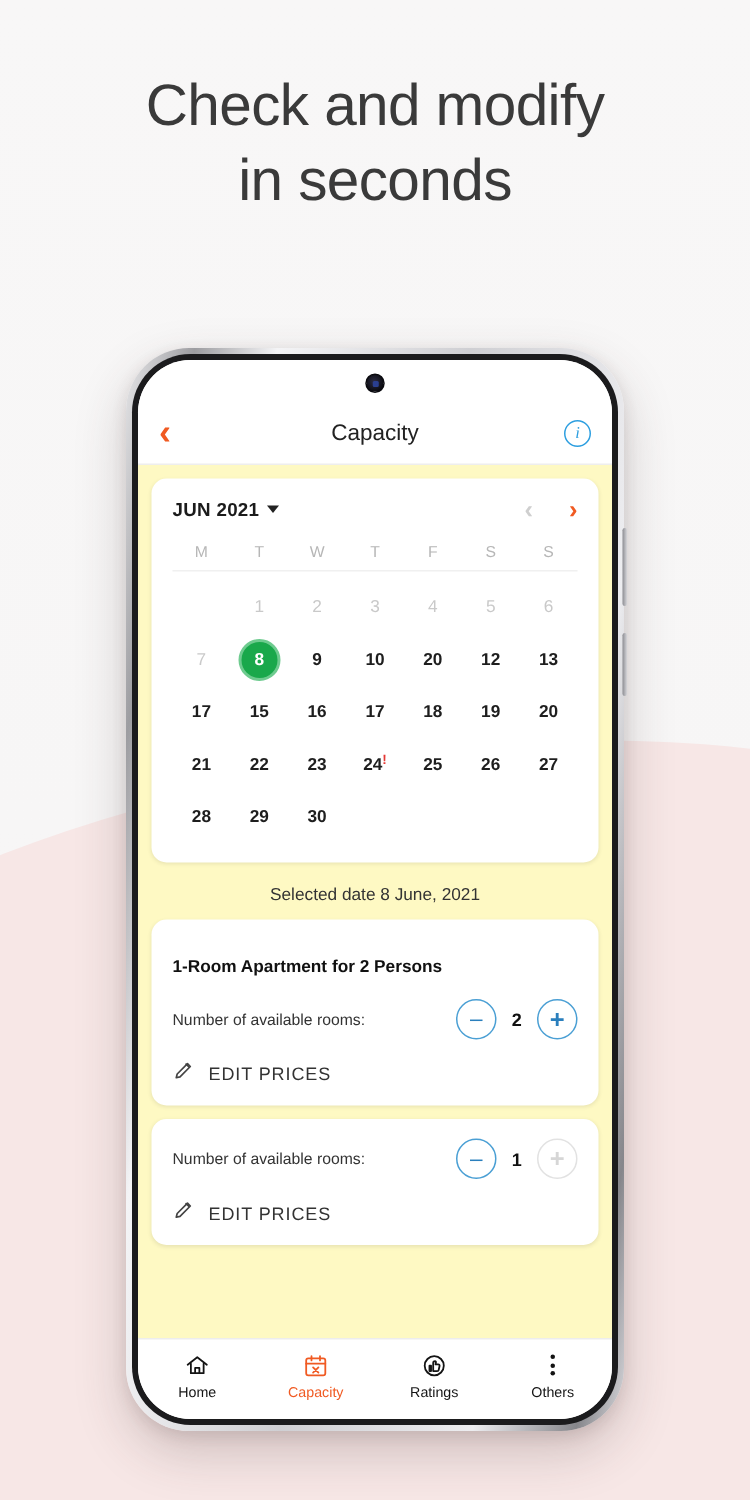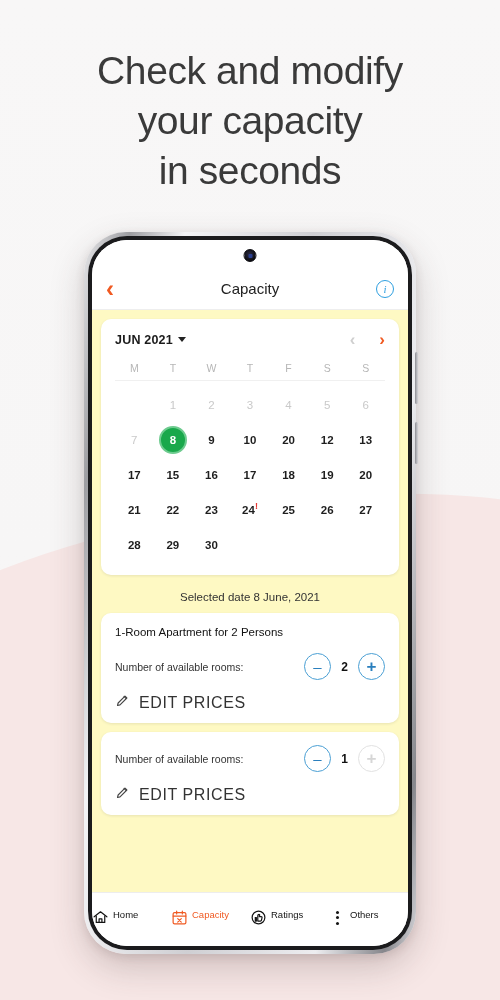--- a/index.html
+++ b/index.html
@@ -135,46 +135,46 @@
     position:absolute; width:28px; height:28px; border-radius:50%;
     background:#19a84b; border:2px solid #6ecb8f; box-sizing:border-box;
   }
   .day.selected .num { position:relative; z-index:2; }
   .day .alert { color:#e53935; font-size:9px; font-weight:700; position:relative; top:-4px; left:0px; }
 
   .selected-date { text-align:center; font-size:11.5px; color:#333; padding:7px 0 10px; }
 
   
   .room { padding:13px 14px 11px; }
-  .room-title { font-size:11.5px; font-weight:400; color:#111; margin-bottom:15px; }
+  .room-title { font-size:11.5px; font-weight:700; color:#111; margin-bottom:15px;margin-top:13px; }
   .room-row { display:flex; align-items:center; }
   .room-label { font-size:10.5px; color:#333; }
   .stepper { margin-left:auto; display:flex; align-items:center; gap:9px; }
   .circ {
     width:27px; height:27px; border-radius:50%;
     border:1.3px solid #4a9fd4; color:#2a7fbd;
     display:flex; align-items:center; justify-content:center;
     font-size:15px; line-height:1; cursor:pointer; background:#fff;
   }
   .circ.plus { font-weight:700; font-size:17px; }
   .circ.disabled { border-color:#e2e2e2; color:#d6d6d6; cursor:default; }
   .qty { font-size:12px; font-weight:700; color:#111; min-width:9px; text-align:center; }
   .edit-row { display:flex; align-items:center; gap:9px; margin-top:13px; cursor:pointer; }
   .pencil { width:15px; height:15px; }
-  .edit-label { font-size:16px; color:#333; letter-spacing:.6px; }
+  .edit-label { font-size:12px; color:#333; letter-spacing:.6px; }
 
   
   .bottom-nav {
     height:54px; flex:none; background:#fff;
     border-top:1px solid #ededed;
     display:flex; align-items:center;
     padding-bottom:4px;
   }
   .nav-item {
-    flex:1; display:flex; flex-direction:row; gap:4px;
+    flex:1; display:flex; flex-direction:column; align-items:center; gap:4px;
     cursor:pointer; position:relative;
   }
   .nav-ico { width:17px; height:17px; position:relative; }
   .nav-label { font-size:9.5px; color:#141414; }
   .nav-item.active .nav-label { color:#f05a22; }
   .badge-dot {
     position:absolute; right:-5px; top:-3px;
     width:5px; height:5px; border-radius:50%; background:#f7931e;
   }
   .dots { display:flex; flex-direction:column; gap:2.5px; align-items:center; justify-content:center; height:17px; }
@@ -183,21 +183,20 @@
 </head>
 <body>
 
 <div id="poster-bg">
   <div class="pink-blob"></div>
   <div class="pink-blob2"></div>
 </div>
 
 <div class="headline">
   <span>Check and modify</span>
-  <span>your capacity</span>
   <span>in seconds</span>
 </div>
 
 <div class="phone">
   <div class="side-btn vol"></div>
   <div class="side-btn pwr"></div>
   <div class="phone-inner">
     <div class="screen">
 
       <div class="status-bar">

